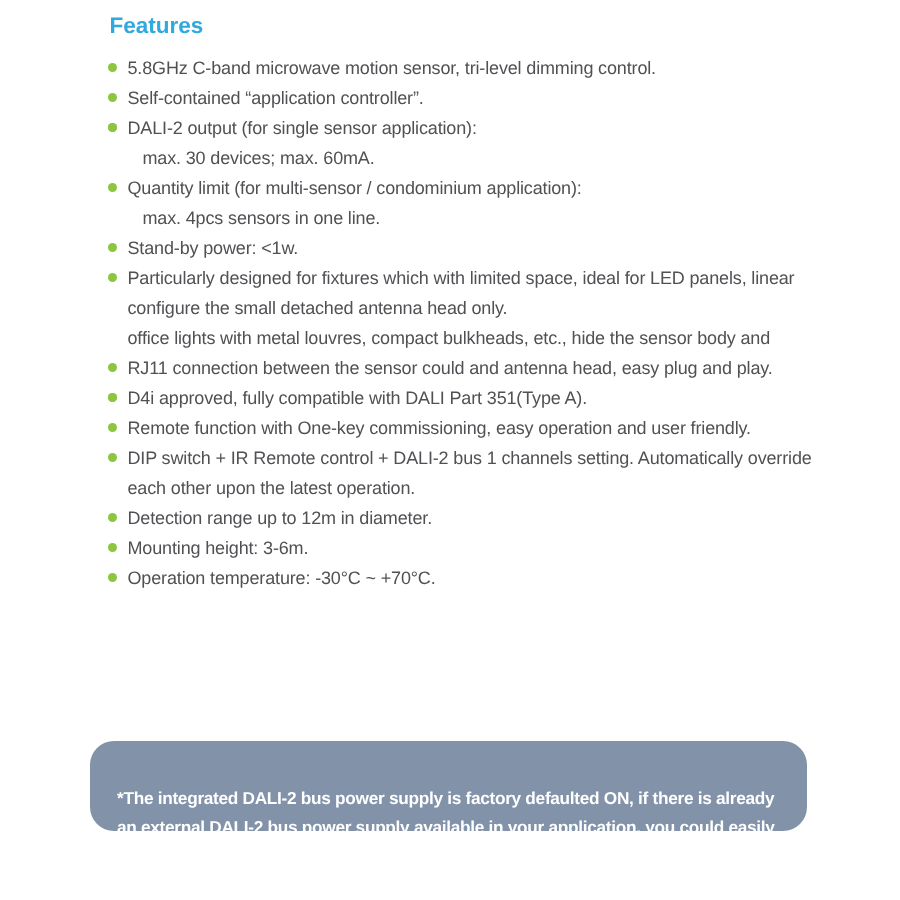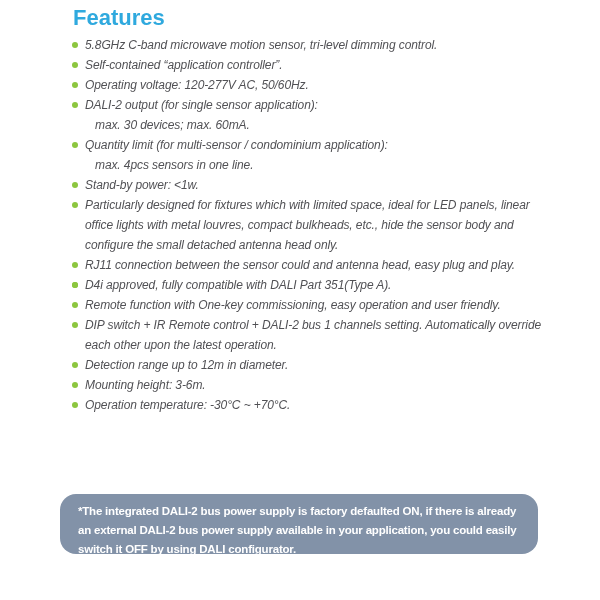--- a/index.html
+++ b/index.html
@@ -5,40 +5,40 @@
   html,body{margin:0;padding:0;}
   body{
     width:600px;height:600px;background:#ffffff;
     font-family:"Liberation Sans","DejaVu Sans",sans-serif;
     color:var(--body-text,#515155);
     overflow:hidden;
   }
   .page{position:relative;width:600px;height:600px;background:#ffffff;}
   .page-title{
     position:absolute;left:73px;top:6px;margin:0;
-    font-size:22px;line-height:24px;font-weight:600;
+    font-size:15px;line-height:24px;font-weight:600;
     color:var(--heading,#2FA9DE);
   }
   .features-list{
     position:absolute;left:72px;top:35px;width:505px;
     margin:0;padding:0;list-style:none;
   }
-  .feature-item{margin:0;padding:0;font-style:italic;}
+  .feature-item{margin:0;padding:0;}
   .feature-line{
     position:relative;line-height:20px;font-size:12px;
     letter-spacing:-0.1px;padding-left:13px;white-space:nowrap;
   }
   .bullet{
     position:absolute;left:0;top:7px;width:6px;height:6px;
     border-radius:50%;background:var(--bullet,#8CC63F);
   }
   .feature-line.sub{padding-left:23px;}
   .note-box{
     position:absolute;left:60px;top:494px;width:478px;height:60px;
-    box-sizing:border-box;border-radius:16px;padding:8px 18px;
+    box-sizing:border-box;border-radius:16px;padding:30px 18px;
     background:var(--note-bg,#8292A8);
     color:var(--note-text,#ffffff);
   }
   .note-line{
     font-size:11.5px;font-weight:bold;line-height:19px;
     letter-spacing:-0.2px;white-space:nowrap;
   }
 </style>
 </head>
 <body>
@@ -46,37 +46,37 @@
 <div class="page">
   <h1 class="page-title">Features</h1>
   <ul class="features-list">
       <li class="feature-item">
         <div class="feature-line"><span class="bullet"></span><span>5.8GHz C-band microwave motion sensor, tri-level dimming control.</span></div>
       </li>
       <li class="feature-item">
         <div class="feature-line"><span class="bullet"></span><span>Self-contained “application controller”.</span></div>
       </li>
       <li class="feature-item">
-        <div class="feature-line"><span class="bullet"></span><span>Operating voltage: 120-277V AC, 50/60Hz.</span></div>
+        <div class="feature-line"><span class="bullet"></span></div>
       </li>
       <li class="feature-item">
         <div class="feature-line"><span class="bullet"></span><span>DALI-2 output (for single sensor application):</span></div>
         <div class="feature-line sub"><span>max. 30 devices; max. 60mA.</span></div>
       </li>
       <li class="feature-item">
         <div class="feature-line"><span class="bullet"></span><span>Quantity limit (for multi-sensor / condominium application):</span></div>
         <div class="feature-line sub"><span>max. 4pcs sensors in one line.</span></div>
       </li>
       <li class="feature-item">
         <div class="feature-line"><span class="bullet"></span><span>Stand-by power: &lt;1w.</span></div>
       </li>
       <li class="feature-item">
         <div class="feature-line"><span class="bullet"></span><span>Particularly designed for fixtures which with limited space, ideal for LED panels, linear</span></div>
+        <div class="feature-line cont"><span>configure the small detached antenna head only.</span></div>
         <div class="feature-line cont"><span>office lights with metal louvres, compact bulkheads, etc., hide the sensor body and</span></div>
-        <div class="feature-line cont"><span>configure the small detached antenna head only.</span></div>
       </li>
       <li class="feature-item">
         <div class="feature-line"><span class="bullet"></span><span>RJ11 connection between the sensor could and antenna head, easy plug and play.</span></div>
       </li>
       <li class="feature-item">
         <div class="feature-line"><span class="bullet"></span></div>
       </li>
       <li class="feature-item">
         <div class="feature-line"><span class="bullet"></span><span>D4i approved, fully compatible with DALI Part 351(Type A).</span></div>
       </li>

